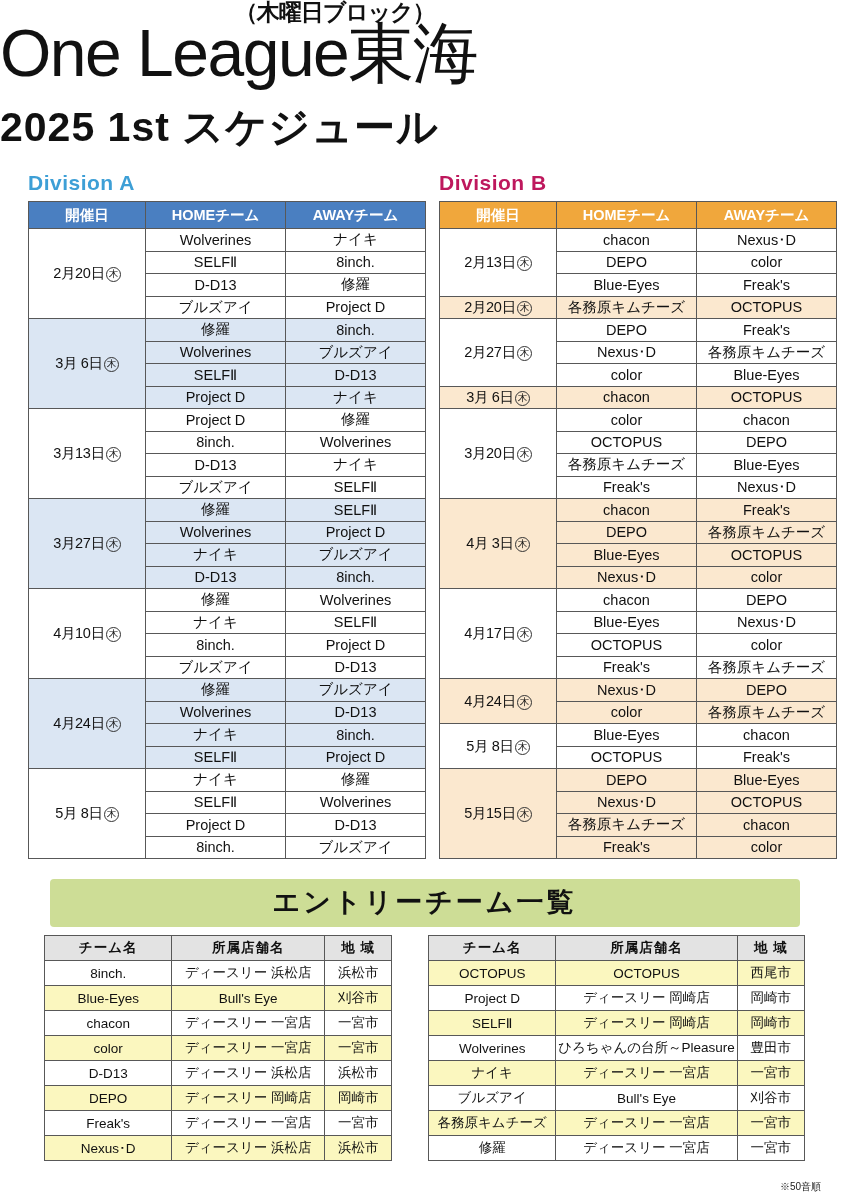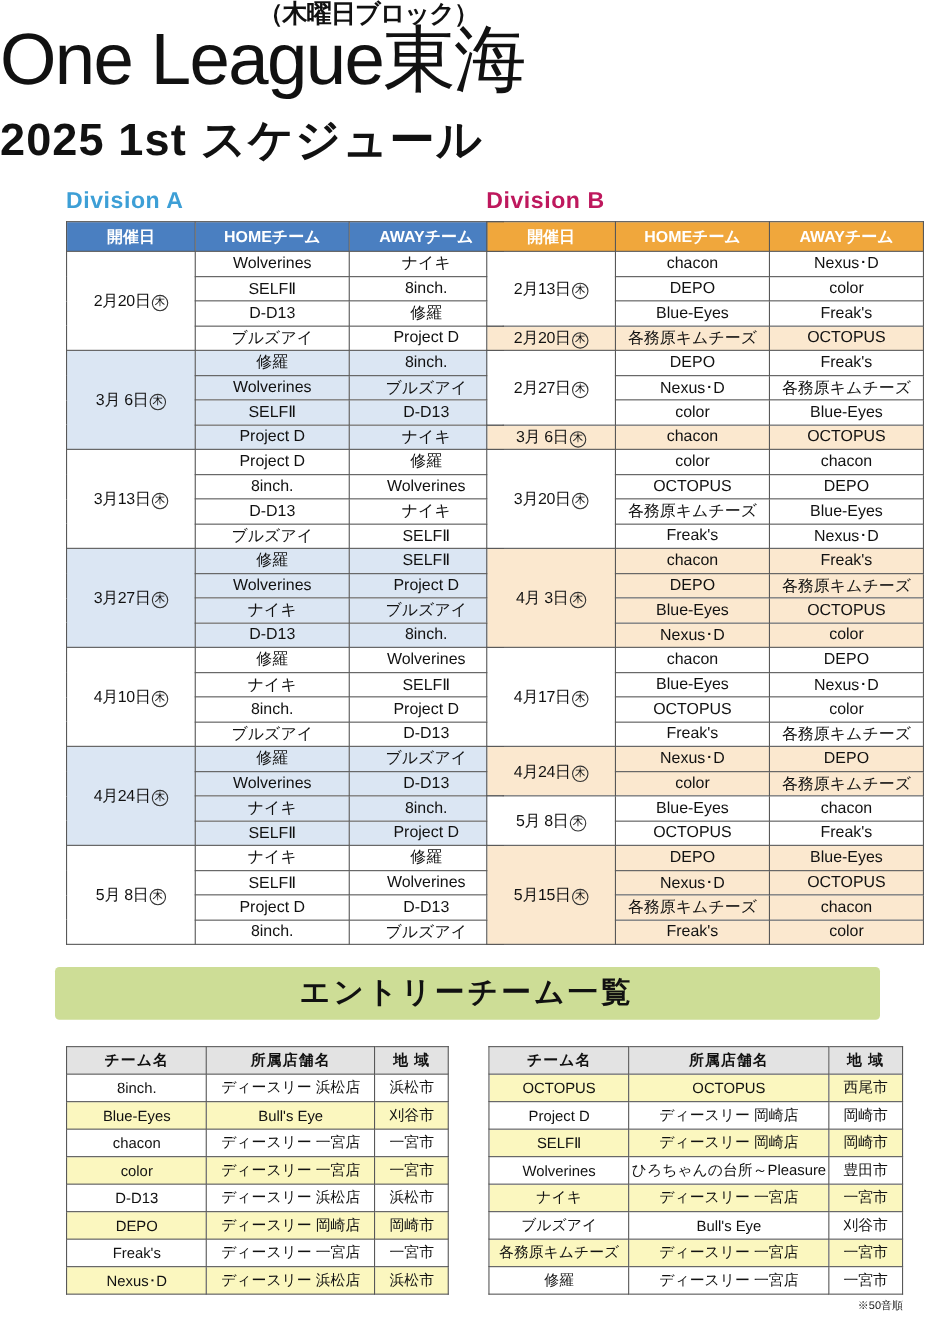--- a/index.html
+++ b/index.html
@@ -58,21 +58,20 @@
     margin-top: 14px;
     white-space: nowrap;
   }
 
   
   .divisions {
     display: flex;
     justify-content: space-between;
     padding: 16px 28px 0 28px;
     box-sizing: border-box;
-    margin-left: 32px;
   }
   .division {
     width: 382px;
   }
   .division-head {
     font-size: 21px;
     font-weight: bold;
     margin-bottom: 6px;
     letter-spacing: 0.5px;
   }
@@ -135,23 +134,23 @@
     border-radius: 4px;
     text-align: center;
     font-size: 27px;
     font-weight: bold;
     letter-spacing: 3px;
     padding: 5px 0 7px 0;
     box-sizing: border-box;
   }
   .entry-tables {
     display: flex;
-    justify-content: flex-end;
+    justify-content: center;
     gap: 36px;
-    margin-top: 24px;
+    margin-top: 8px;
     padding: 0 28px;
     box-sizing: border-box;
   }
   table.entry {
     border-collapse: collapse;
     table-layout: fixed;
     font-size: 13.5px;
   }
   table.entry th, table.entry td {
     border: 1px solid #585858;

